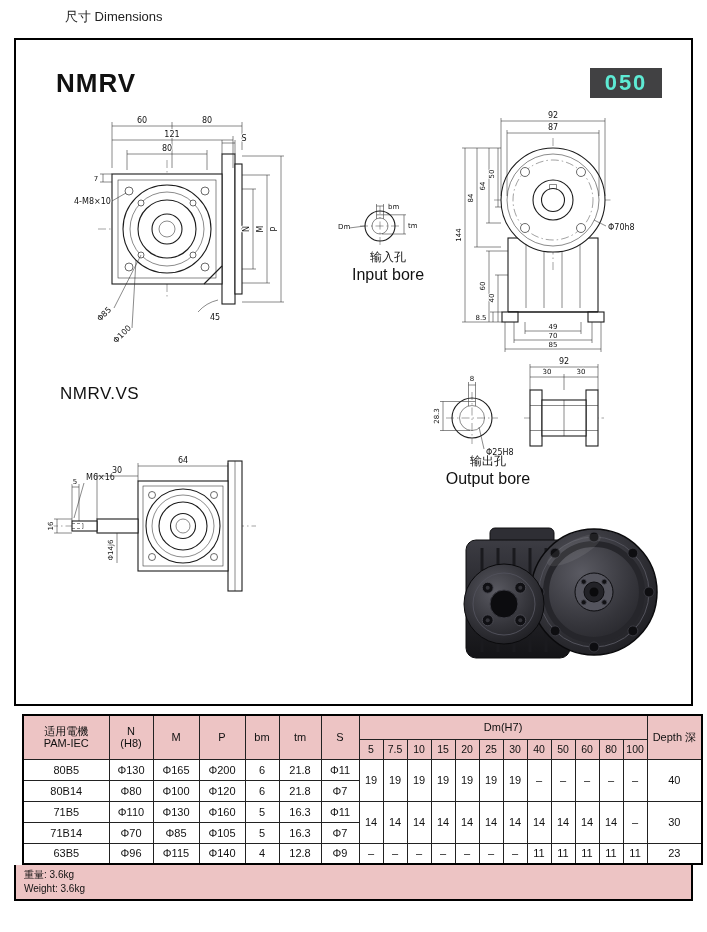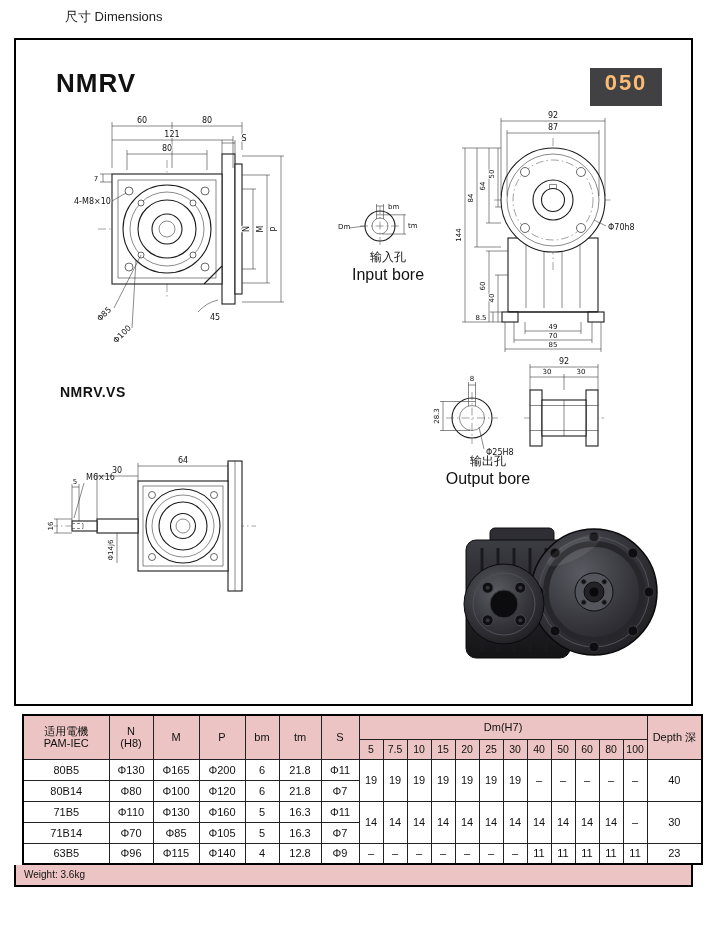--- a/index.html
+++ b/index.html
@@ -4,22 +4,22 @@
 <style>
   * { box-sizing: border-box; margin: 0; padding: 0; }
   html,body { background:#fff; }
   body {
     width:707px; height:932px; position:relative;
     font-family:"Liberation Sans","DejaVu Sans",sans-serif; color:#111;
   }
   .page-title { position:absolute; left:26px; top:8px; font-size:13px; color:#222;margin-left:39px; }
   .main-box { position:absolute; left:14px; top:38px; width:679px; height:668px; border:2px solid #000; background:#fff; }
   .model-title { position:absolute; left:40px; top:28px; font-size:26px; font-weight:bold; letter-spacing:1px; }
-  .model-vs-title { position:absolute; left:44px; top:344px; font-size:14px; font-weight:bold; letter-spacing:.5px; }
-  .size-badge { position:absolute; left:574px; top:28px; width:72px; height:38px; background:#414143; color:#fdba74;
+  .model-vs-title { position:absolute; left:44px; top:344px; font-size:17px; font-weight:normal; letter-spacing:.5px; }
+  .size-badge { position:absolute; left:574px; top:28px; width:72px; height:30px; background:#414143; color:#5eead4;
     font-size:22px; font-weight:bold; text-align:center; line-height:30px; letter-spacing:2px; }
   .dwg { position:absolute; }
   svg text { font-family:"DejaVu Sans",sans-serif; }
   .dt { font-size:8px; fill:#111; text-anchor:middle; paint-order:stroke; stroke:#fff; stroke-width:2px; stroke-linejoin:round; }
   .dts { text-anchor:start; }
   .f7 { font-size:7px; }
   .ol  { fill:none; stroke:#1c1c1c; stroke-width:1.1; }
   .olf { fill:#fff;  stroke:#1c1c1c; stroke-width:1.1; }
   .tl  { fill:none; stroke:#2b2b2b; stroke-width:0.55; }
   .tlf { fill:#fff; stroke:#2b2b2b; stroke-width:0.7; }
@@ -484,15 +484,16 @@
         <td>11</td>
         <td>11</td>
         <td>11</td>
         <td>11</td>
         <td>11</td>
         <td>23</td>
       </tr>
     </tbody>
   </table>
   <div class="weight">
+    <div>重量: 3.6kg</div>
     <div>Weight: 3.6kg</div>
   </div>
 </div>
 
 </body></html>

